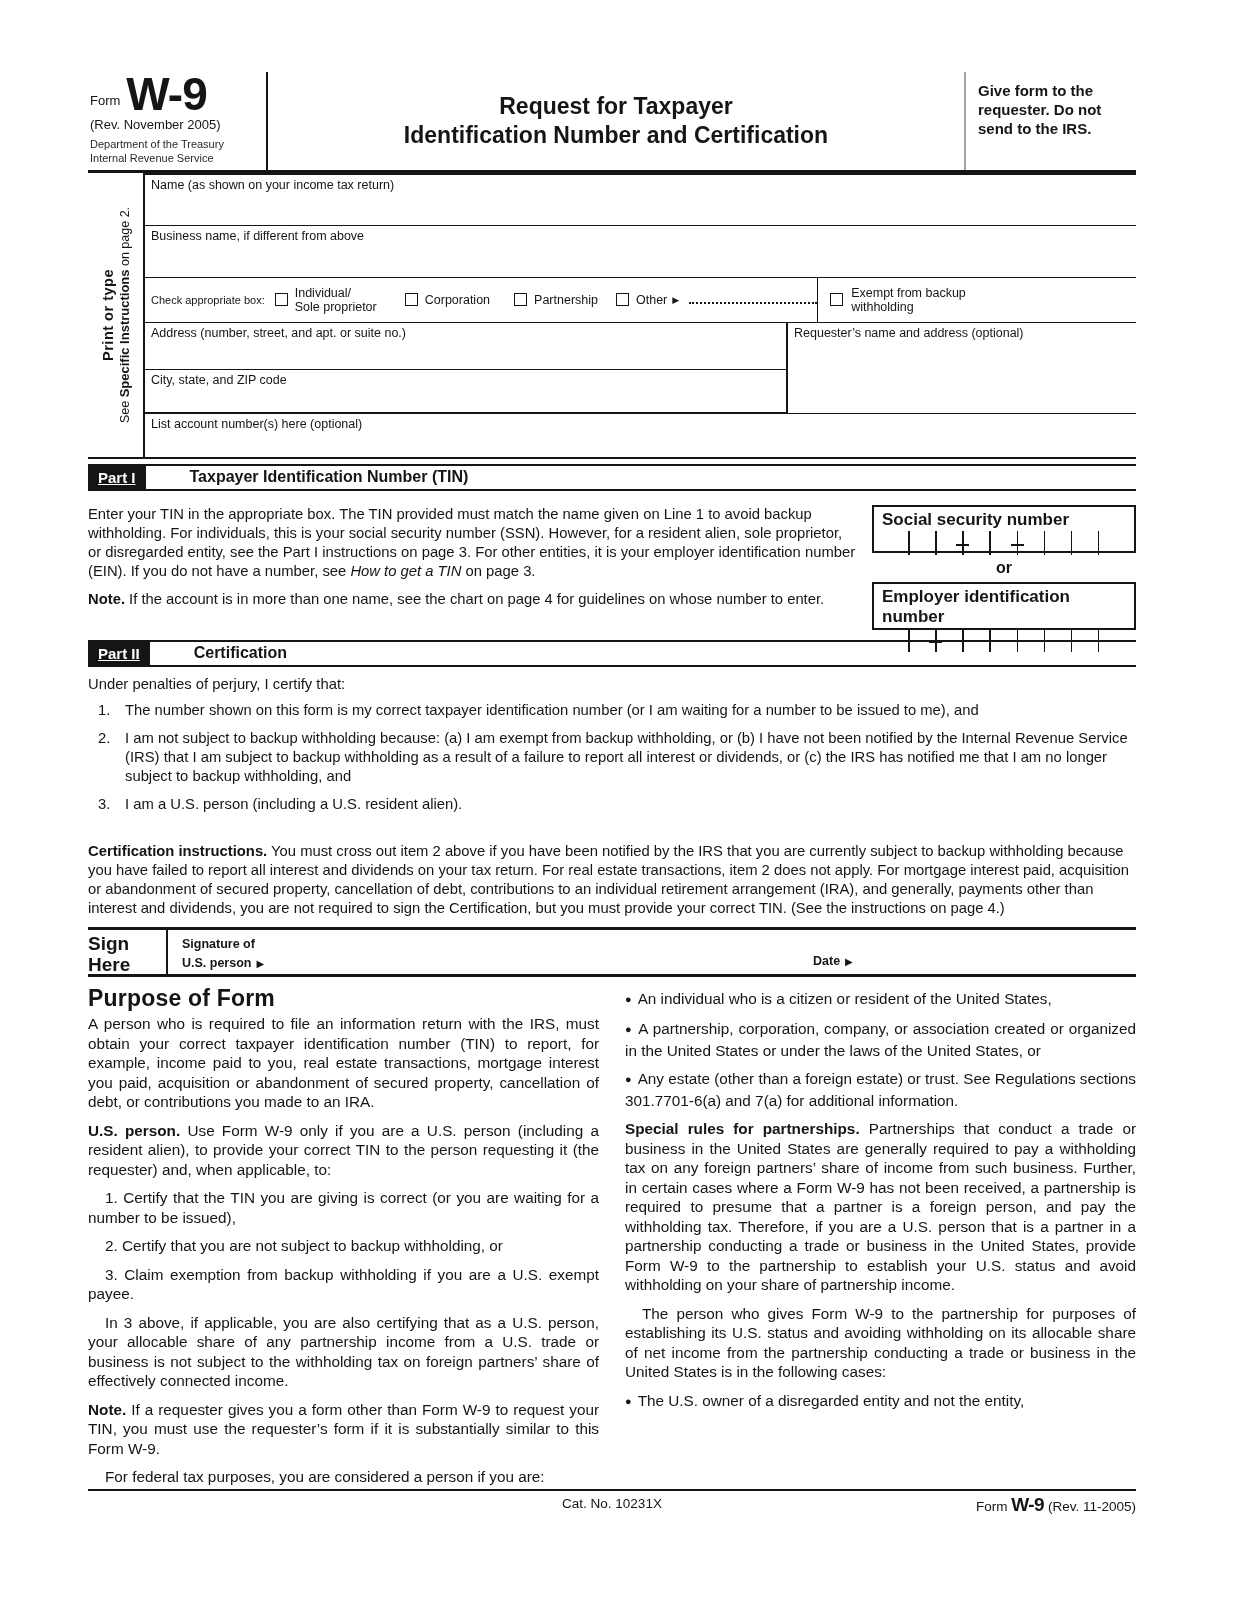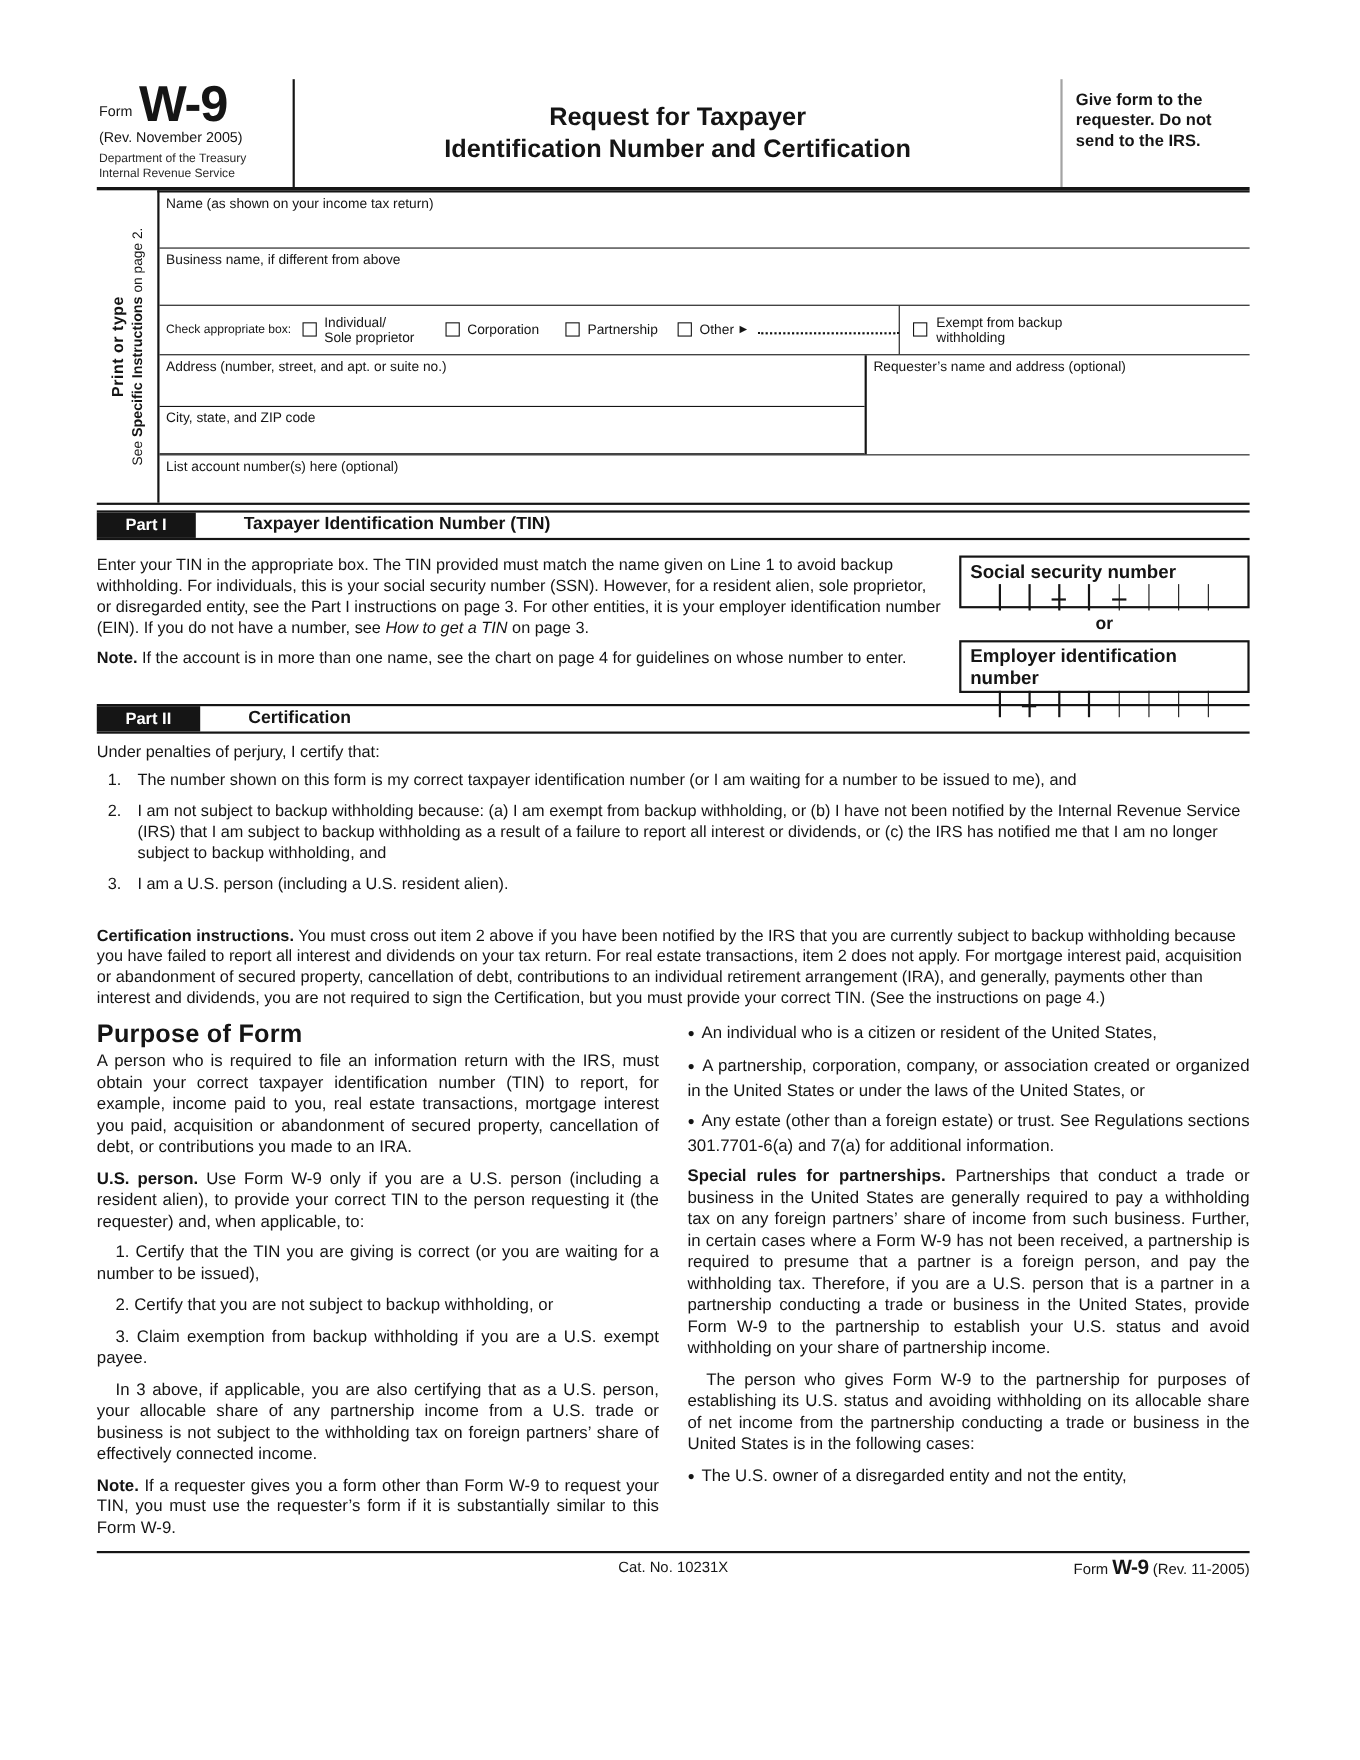--- a/index.html
+++ b/index.html
@@ -52,21 +52,21 @@
   .check-lead { font-size:11px; margin-left:6px; }
   .other-arrow { font-size:9px; margin-left:5px; }
   .dotline { width:128px; border-bottom:2.5px dotted #151515; height:1px; margin-left:10px; margin-top:6px; }
   .exempt-cell { width:200px; border-left:1.5px solid #151515; align-self:stretch;
                  display:flex; align-items:center; padding-left:12px; }
 
   
   .partbar { display:flex; align-items:stretch; border-top:2.5px solid #151515;
              border-bottom:2px solid #151515; margin-top:5px; height:27px; }
   .part-badge { background:#151515; color:#fff; font-weight:bold; font-size:15px;
-                display:flex; align-items:center; padding:0 26px; }
+                display:flex; align-items:center; padding:0 10px;text-decoration:underline; }
   .part-title { font-weight:bold; font-size:16px; display:flex; align-items:center; margin-left:44px; }
 
   
   .p1-body { display:flex; margin-top:14px; }
   .p1-text { width:768px; font-size:14.8px; line-height:19px; }
   .p1-note { margin-top:9px; }
   .p1-right { flex:1; padding-left:16px; }
   .tin-box { border:2px solid #151515; padding:3px 8px 0 8px; height:48px; }
   .tin-label { font-size:17px; font-weight:bold; }
   .tin-cells { display:flex; height:24px; margin-top:1px; }
@@ -259,31 +259,45 @@
       <span class="p2-num">2.</span>
       <span class="p2-text">I am not subject to backup withholding because: (a) I am exempt from backup withholding, or (b) I have not been notified by the Internal Revenue Service (IRS) that I am subject to backup withholding as a result of a failure to report all interest or dividends, or (c) the IRS has notified me that I am no longer subject to backup withholding, and</span>
     </div>
     <div class="p2-item">
       <span class="p2-num">3.</span>
       <span class="p2-text">I am a U.S. person (including a U.S. resident alien).</span>
     </div>
 
     <div class="p2-instr"><span class="lead">Certification instructions.</span><span> You must cross out item 2 above if you have been notified by the IRS that you are currently subject to backup withholding because you have failed to report all interest and dividends on your tax return. For real estate transactions, item 2 does not apply. For mortgage interest paid, acquisition or abandonment of secured property, cancellation of debt, contributions to an individual retirement arrangement (IRA), and generally, payments other than interest and dividends, you are not required to sign the Certification, but you must provide your correct TIN. (See the instructions on page 4.)</span></div>
 
+    <div class="sign-row">
+      <div class="sign-here">
+        <div>Sign</div>
+        <div>Here</div>
+      </div>
+      <div class="sign-right">
+        <div class="sig-label">
+          <div>Signature of</div>
+          <div><span>U.S. person</span><span class="sig-arrow">▶</span></div>
+        </div>
+        <div class="date-label"><span>Date</span><span class="sig-arrow">▶</span></div>
+      </div>
+    </div>
 
     <div class="cols">
       <div class="col">
         <div class="purpose-h">Purpose of Form</div>
         <p>A person who is required to file an information return with the IRS, must obtain your correct taxpayer identification number (TIN) to report, for example, income paid to you, real estate transactions, mortgage interest you paid, acquisition or abandonment of secured property, cancellation of debt, or contributions you made to an IRA.</p>
         <p><span class="lead">U.S. person.</span><span> Use Form W-9 only if you are a U.S. person (including a resident alien), to provide your correct TIN to the person requesting it (the requester) and, when applicable, to:</span></p>
         <p class="indent">1. Certify that the TIN you are giving is correct (or you are waiting for a number to be issued),</p>
         <p class="indent">2. Certify that you are not subject to backup withholding, or</p>
         <p class="indent">3. Claim exemption from backup withholding if you are a U.S. exempt payee.</p>
         <p class="indent">In 3 above, if applicable, you are also certifying that as a U.S. person, your allocable share of any partnership income from a U.S. trade or business is not subject to the withholding tax on foreign partners’ share of effectively connected income.</p>
         <p><span class="lead">Note.</span><span> If a requester gives you a form other than Form W-9 to request your TIN, you must use the requester’s form if it is substantially similar to this Form W-9.</span></p>
+        <p class="indent" style="margin-bottom:0">For federal tax purposes, you are considered a person if you are:</p>
       </div>
       <div class="col-gap"></div>
       <div class="col">
         <p class="bullet-p"><span class="bullet-ch">●</span><span>An individual who is a citizen or resident of the United States,</span></p>
         <p class="bullet-p"><span class="bullet-ch">●</span><span>A partnership, corporation, company, or association created or organized in the United States or under the laws of the United States, or</span></p>
         <p class="bullet-p"><span class="bullet-ch">●</span><span>Any estate (other than a foreign estate) or trust. See Regulations sections 301.7701-6(a) and 7(a) for additional information.</span></p>
         <p><span class="lead">Special rules for partnerships.</span><span> Partnerships that conduct a trade or business in the United States are generally required to pay a withholding tax on any foreign partners’ share of income from such business. Further, in certain cases where a Form W-9 has not been received, a partnership is required to presume that a partner is a foreign person, and pay the withholding tax. Therefore, if you are a U.S. person that is a partner in a partnership conducting a trade or business in the United States, provide Form W-9 to the partnership to establish your U.S. status and avoid withholding on your share of partnership income.</span></p>
         <p class="indent">The person who gives Form W-9 to the partnership for purposes of establishing its U.S. status and avoiding withholding on its allocable share of net income from the partnership conducting a trade or business in the United States is in the following cases:</p>
         <p class="bullet-p" style="margin-bottom:0"><span class="bullet-ch">●</span><span>The U.S. owner of a disregarded entity and not the entity,</span></p>
       </div>

